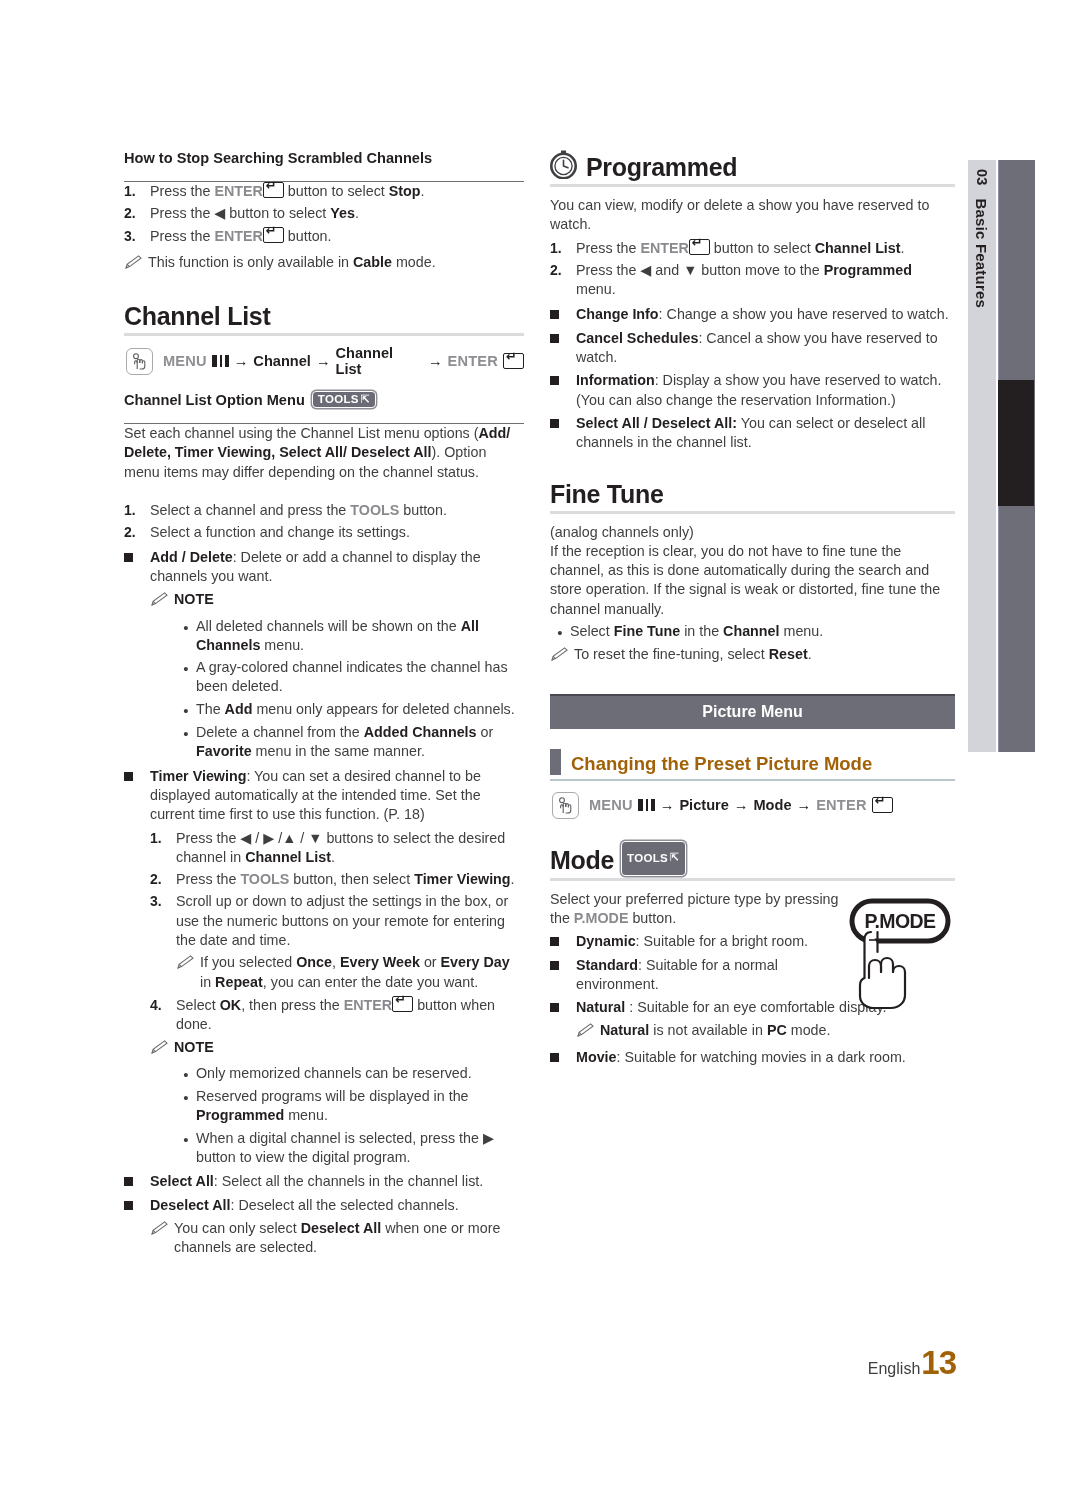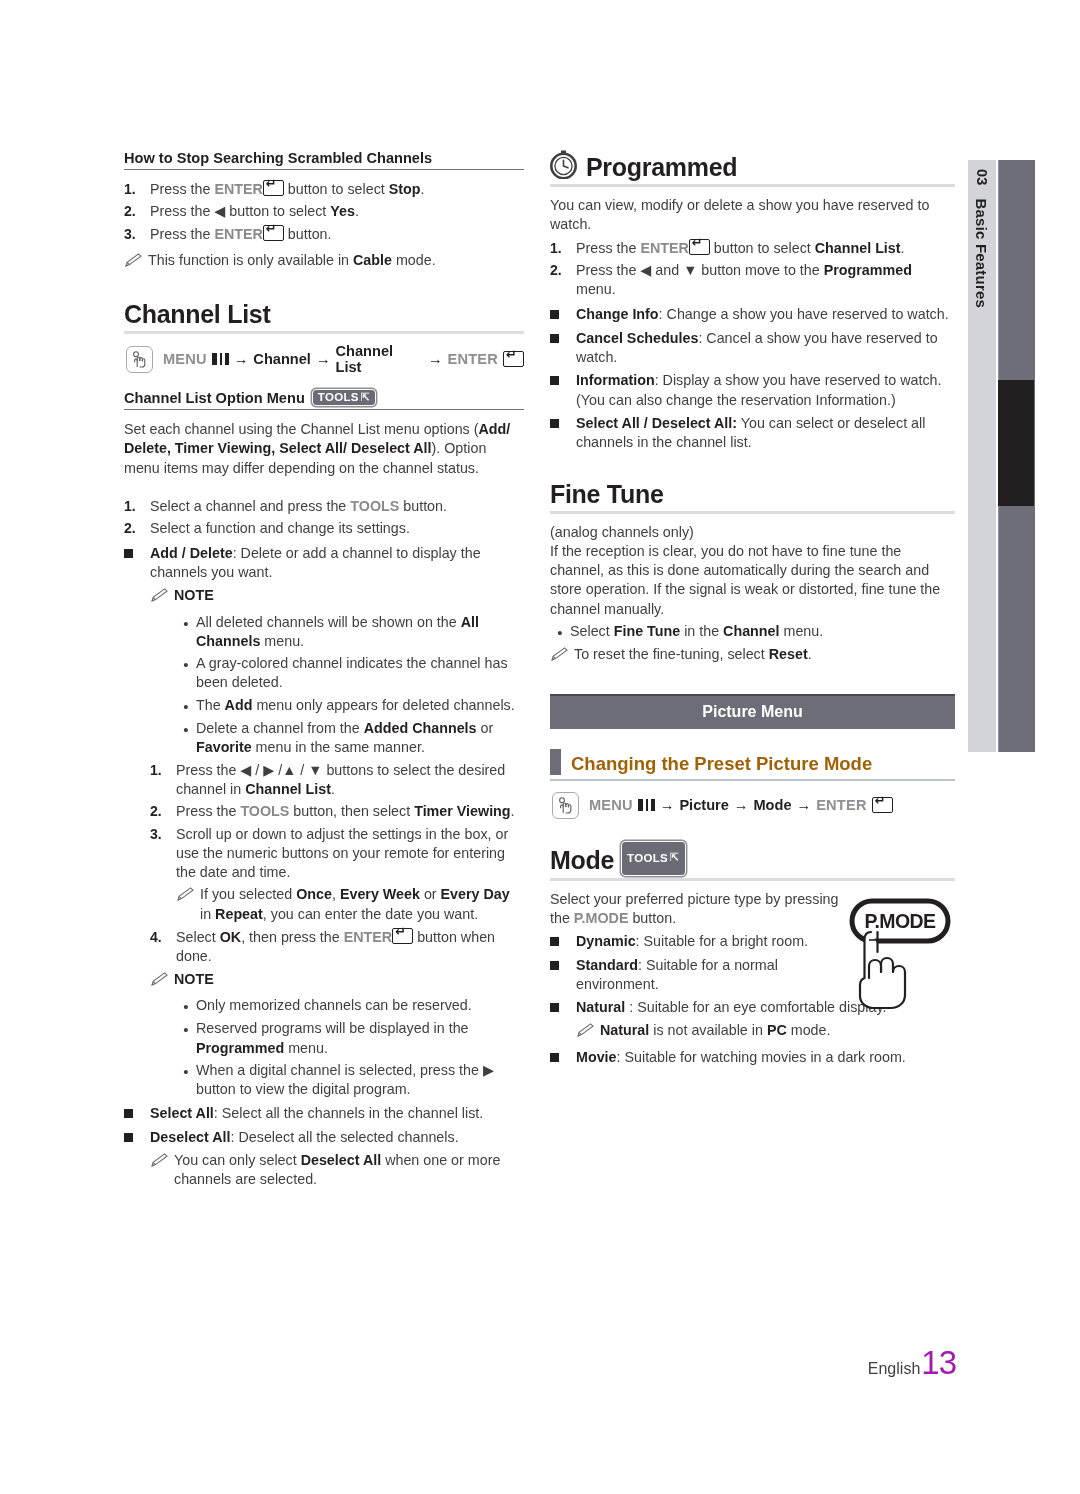--- a/index.html
+++ b/index.html
@@ -24,21 +24,21 @@
 
   
   h1.sec{
     font-size:25px;font-weight:bold;color:#231f20;
     margin:0 0 2px 0;letter-spacing:-0.3px;line-height:30px;
   }
   .rule{height:3px;background:#dcdcde;margin-bottom:9px;}
 
   .subhead{
     font-size:14.6px;font-weight:bold;color:#231f20;
-    border-bottom:1.6px solid #6f6f76;padding-bottom:3px;margin-bottom:10px;
+    border-bottom:1.6px solid #6f6f76;padding-bottom:15px;
     display:flex;align-items:center;gap:7px;
   }
 
   
   .num{display:flex;margin-bottom:3px;}
   .num .n{width:26px;flex:0 0 26px;font-weight:bold;color:#231f20;font-size:14px;}
   .num .c{flex:1;}
 
   
   .sq{display:flex;margin-bottom:4px;}
@@ -113,21 +113,21 @@
     padding-left:9px;box-sizing:border-box;
     font-size:15px;font-weight:bold;color:#231f20;letter-spacing:.2px;
   }
   .sidebar .label .num03{font-size:14.5px;}
   .barcol{position:absolute;left:998px;top:160px;width:36px;height:592px;background:#6e6e78;border-left:1.5px solid #8f8fa8;}
   .barblk{position:absolute;left:998px;top:380px;width:36px;height:126px;background:#231f20;}
 
   
   .footer{position:absolute;right:124px;bottom:112px;display:flex;align-items:baseline;gap:1px;}
   .footer .lang{font-size:16px;color:#3f3f41;}
-  .footer .pg{font-size:33px;font-weight:normal;color:#a21caf;letter-spacing:-1px;}
+  .footer .pg{font-size:33px;font-weight:bold;color:#a16207;letter-spacing:-1px;}
 
   
   .pmode{position:absolute;right:-4px;top:6px;width:120px;height:125px;}
 </style>
 </head>
 <body>
 
 <div class="page">
 
   <div class="col col-left">
@@ -243,20 +243,26 @@
       <div class="dot t">
         <div class="m">•</div>
         <div class="c"><span>The </span><span class="b">Add</span><span> menu only appears for deleted channels.</span></div>
       </div>
       <div class="dot t">
         <div class="m">•</div>
         <div class="c"><span>Delete a channel from the </span><span class="b">Added Channels</span><span> or </span><span class="b">Favorite</span><span> menu in the same manner.</span></div>
       </div>
     </div>
 
+    <div class="sq t" style="margin-top:5px;">
+      <div class="m">
+          <i></i>
+        </div>
+      <div class="c"><span class="b">Timer Viewing</span><span>: You can set a desired channel to be displayed automatically at the intended time. Set the current time first to use this function. (P. 18)</span></div>
+    </div>
 
     <div class="indent1">
       <div class="num t">
         <div class="n">1.</div>
         <div class="c"><span>Press the ◀ / ▶ /▲ / ▼ buttons to select the desired channel in </span><span class="b">Channel List</span><span>.</span></div>
       </div>
       <div class="num t">
         <div class="n">2.</div>
         <div class="c"><span>Press the </span><span class="gray b">TOOLS</span><span> button, then select </span><span class="b">Timer Viewing</span><span>.</span></div>
       </div>

